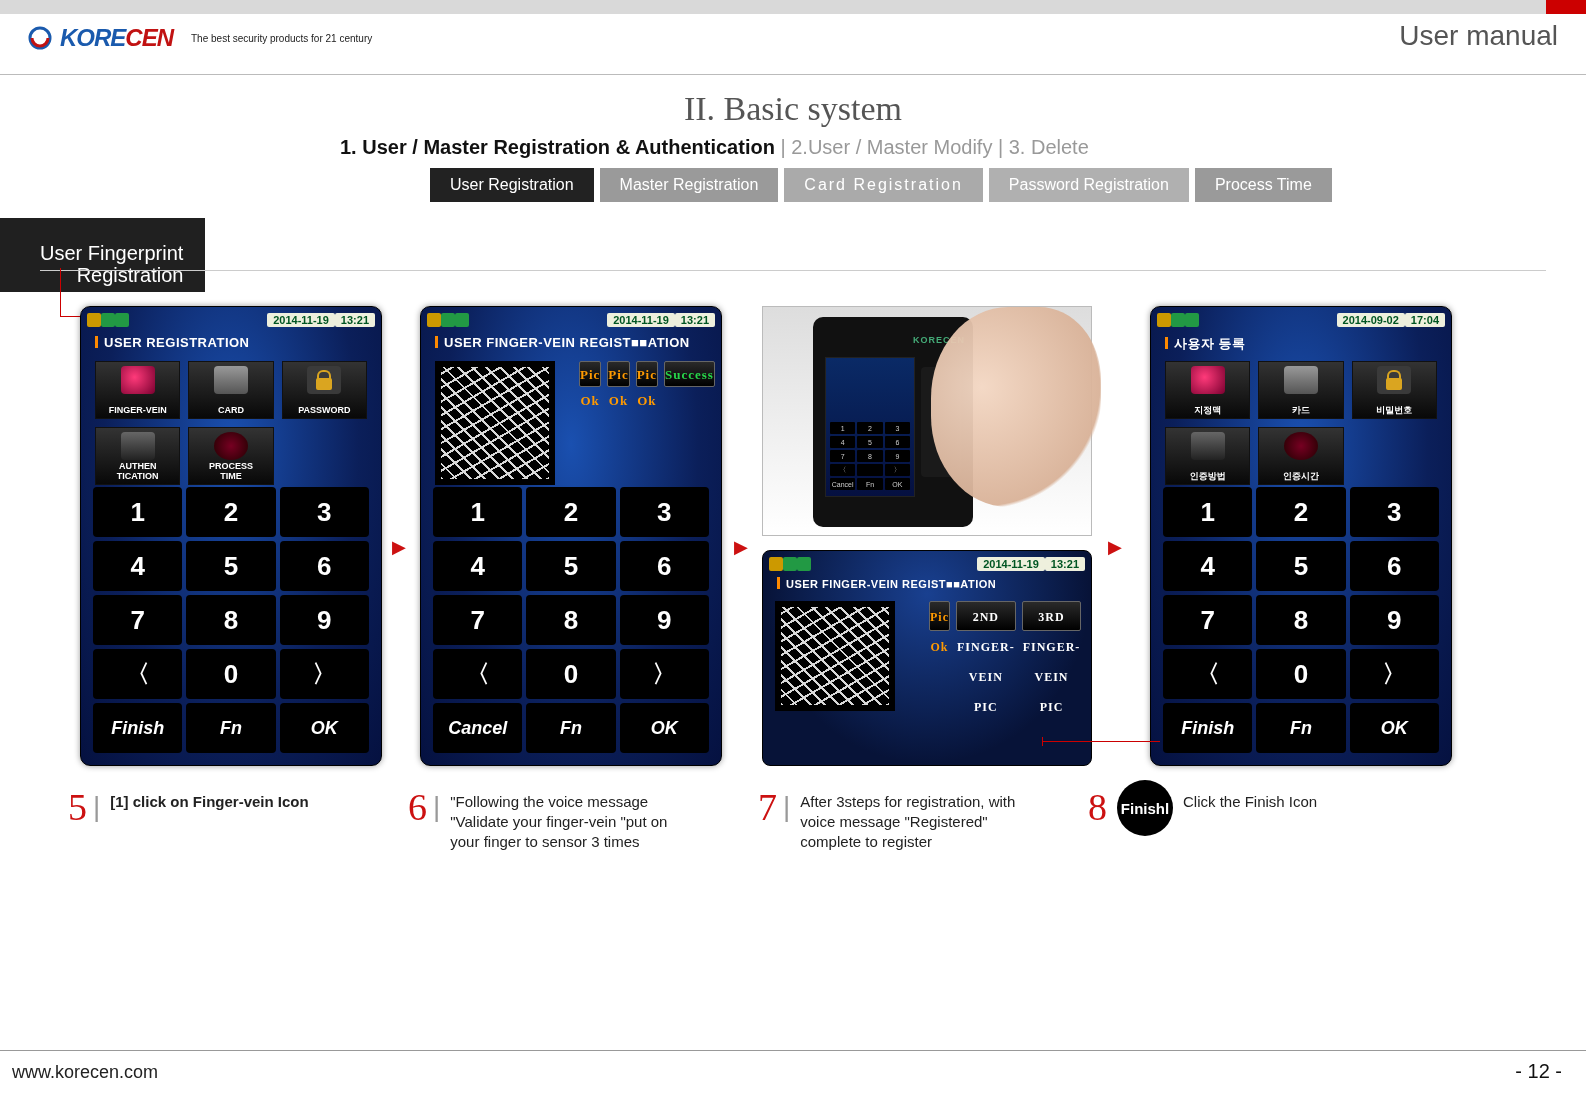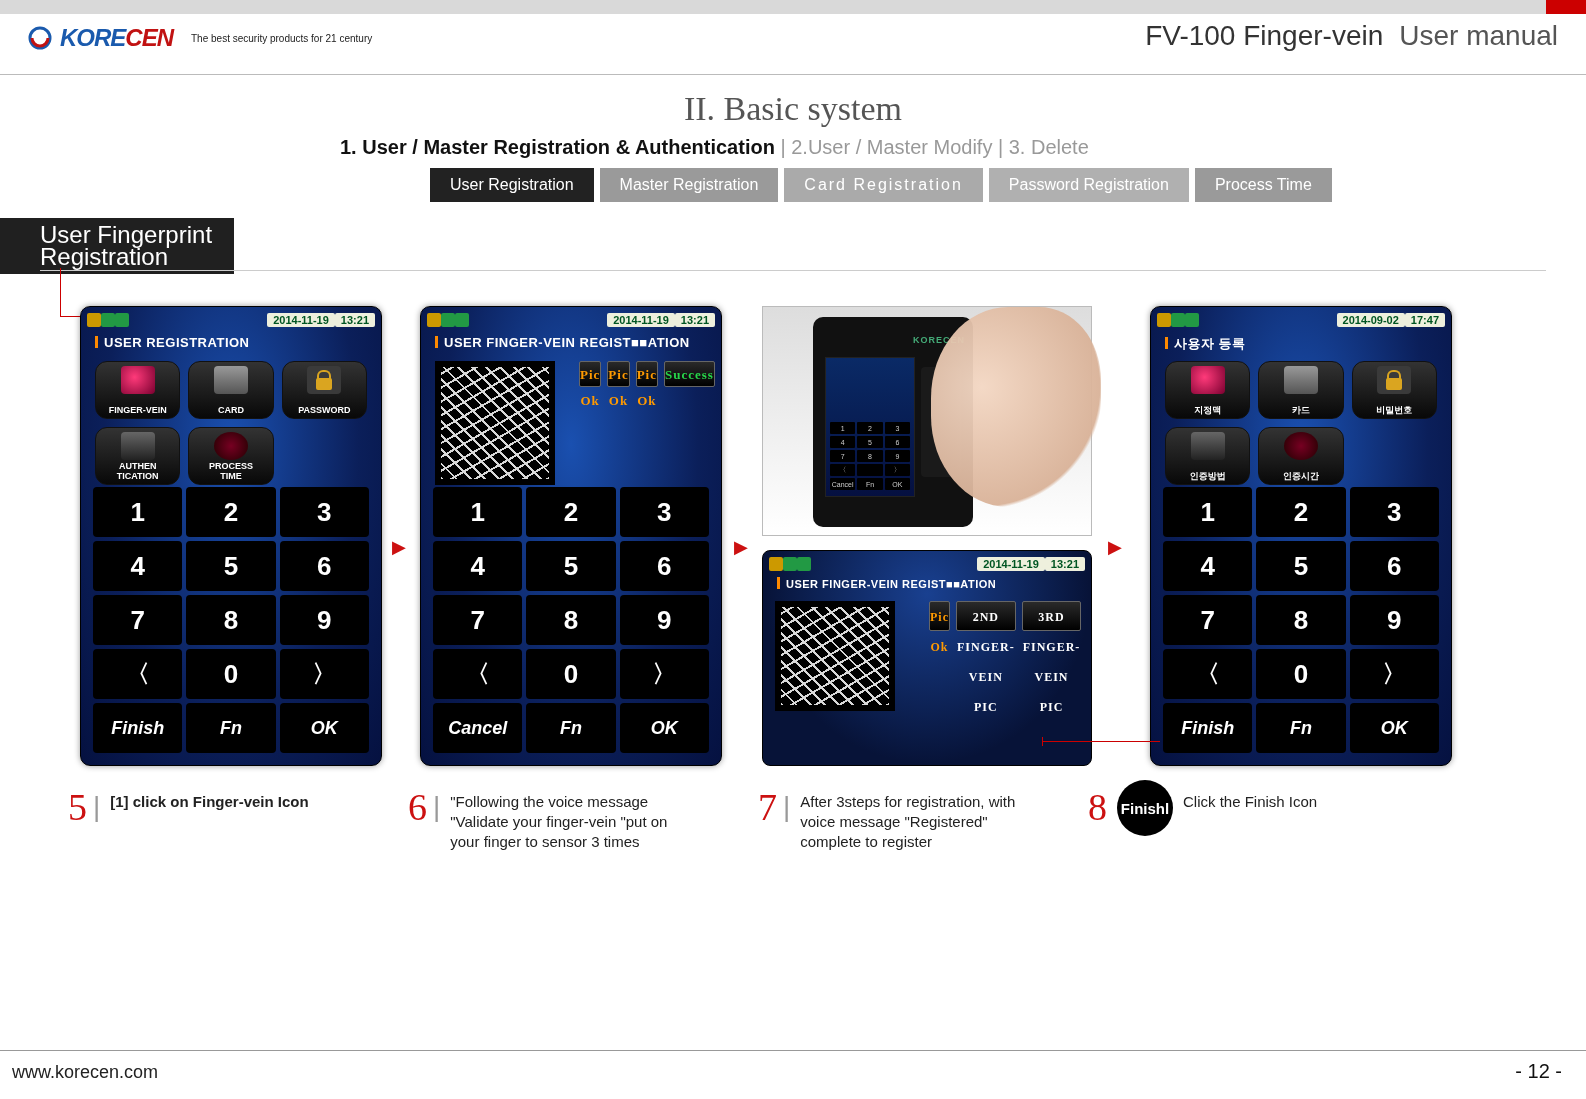--- a/index.html
+++ b/index.html
@@ -33,42 +33,42 @@
 
 
 .tabs { position:absolute; top:168px; left:430px; display:flex; }
 .tab { height:34px; line-height:34px; padding:0 20px; font-size:16px; color:#fff; background:#9a9a9a; white-space:nowrap; }
 .tab + .tab { margin-left:6px; }
 .tab.active { background:#222; }
 .tab.light { background:#aaa; color:#fff; letter-spacing:2px; }
 .tab.lighter { background:#b0b0b0; }
 
 
-.cornerTab { position:absolute; top:218px; left:0; background:#202020; color:#fff; padding:6px 22px 6px 40px; font-size:24px; line-height:22px; text-align:left; }
+.cornerTab { position:absolute; top:218px; left:0; background:#202020; color:#fff; padding:24px 22px 6px 40px; font-size:20px; line-height:22px; text-align:right; }
 .hr2 { position:absolute; top:270px; left:40px; right:40px; height:1px; background:#ccc; }
 
 
 .redline1 { position:absolute; top:268px; left:60px; width:1px; height:48px; background:#cc0000; }
 .redline1h { position:absolute; top:316px; left:60px; width:30px; height:1px; background:#cc0000; }
 
 
 .devices { position:absolute; top:306px; left:80px; right:60px; }
 .devWrap { position:absolute; }
 .device { width:302px; height:460px; background:radial-gradient(ellipse at 50% 30%, #1a50b0 0%, #0b1f5a 60%, #051140 100%); border-radius:10px; border:1px solid #000; position:relative; overflow:hidden; box-shadow:0 0 6px rgba(0,0,0,.4); }
 .dev-status { position:absolute; top:4px; left:6px; right:6px; height:18px; display:flex; align-items:center; gap:0; color:#fff; font-size:10px; }
 .dev-status .ico { width:14px; height:14px; background:#294; border-radius:2px; }
 .dev-status .ico.y { background:#c90; }
 .dev-status .dtbox { background:#eef0dd; color:#052; font-weight:700; padding:0 6px; border-radius:2px; font-size:11px; height:14px; line-height:14px; }
 .dev-status .spacer { flex:1; }
 .dev-title { position:absolute; top:28px; left:14px; color:#fff; font-size:13px; font-weight:700; letter-spacing:.5px; }
 .dev-title:before { content:""; display:inline-block; width:3px; height:12px; background:#ff8a00; margin-right:6px; vertical-align:-1px; }
 
 
 .iconGrid { position:absolute; top:54px; left:14px; right:14px; display:grid; grid-template-columns:repeat(3,1fr); gap:8px; }
-.iconBtn { height:58px; border-radius:12px; position:relative; background:linear-gradient(#333,#080808); border:1px solid #111; }
+.iconBtn { height:58px; border-radius:0; position:relative; background:linear-gradient(#333,#080808); border:1px solid #111; }
 .iconBtn .i { position:absolute; top:4px; left:50%; transform:translateX(-50%); width:34px; height:28px; border-radius:4px; }
 .iconBtn .lbl { position:absolute; bottom:3px; left:0; right:0; text-align:center; color:#fff; font-size:9px; font-weight:600; line-height:10px; }
 .iconBtn.fv .i { background:radial-gradient(circle at 40% 40%, #ff3a7a, #7a0030); }
 .iconBtn.card .i { background:linear-gradient(#999,#555); }
 .iconBtn.pw .i { background:#3a3a3a; }
 .iconBtn.pw .i:after { content:""; position:absolute; left:50%; top:4px; transform:translateX(-50%); width:10px; height:8px; border:2px solid goldenrod; border-bottom:none; border-radius:6px 6px 0 0; }
 .iconBtn.pw .i:before { content:""; position:absolute; left:50%; top:12px; transform:translateX(-50%); width:16px; height:12px; background:goldenrod; border-radius:2px; }
 .iconBtn.auth .i { background:linear-gradient(#666,#222); }
 .iconBtn.proc .i { background:radial-gradient(circle at 50% 50%, #702, #200); border-radius:50%; }
 .iconBtn.empty { visibility:hidden; }
@@ -138,21 +138,20 @@
 <div class="header">
   <div class="logo">
     <svg class="logo-mark" viewBox="0 0 24 24">
         <circle cx="12" cy="12" r="10" fill="none" stroke="#1a5aad" stroke-width="3"></circle>
         <path d="M4 12 A8 8 0 0 0 20 12" fill="none" stroke="#c11212" stroke-width="3"></path>
       </svg>
     <span class="logo-text"><span class="blue">KORE</span><span class="red">CEN</span></span>
     <span class="tagline">The best security products for 21 century</span>
   </div>
   <div class="hdr-right">
-    <span class="product">FV-100 Finger-vein</span>
     <span class="manual">User manual</span>
   </div>
 </div>
 <div class="hr1"></div>
 
 <div class="mainTitle">II. Basic system</div>
 
 <div class="bc">
   <span class="bold">1. User / Master Registration &amp; Authentication</span>
   <span class="grey"> | </span>
@@ -323,21 +322,21 @@
   <div class="arrow" style="left:1028px; top:230px;">▶</div>
 
   <div class="devWrap" style="left:1070px; top:0;">
     <div class="device">
       <div class="dev-status">
         <span class="ico y"></span>
           <span class="ico"></span>
           <span class="ico"></span>
         <span class="spacer"></span>
         <span class="dtbox">2014-09-02</span>
-        <span class="dtbox">17:47</span>
+        <span class="dtbox">17:04</span>
       </div>
       <div class="dev-title">사용자 등록</div>
       <div class="iconGrid">
         <div class="iconBtn fv">
             <div class="i"></div>
             <div class="lbl">지정맥</div>
           </div>
         <div class="iconBtn card">
             <div class="i"></div>
             <div class="lbl">카드</div>

